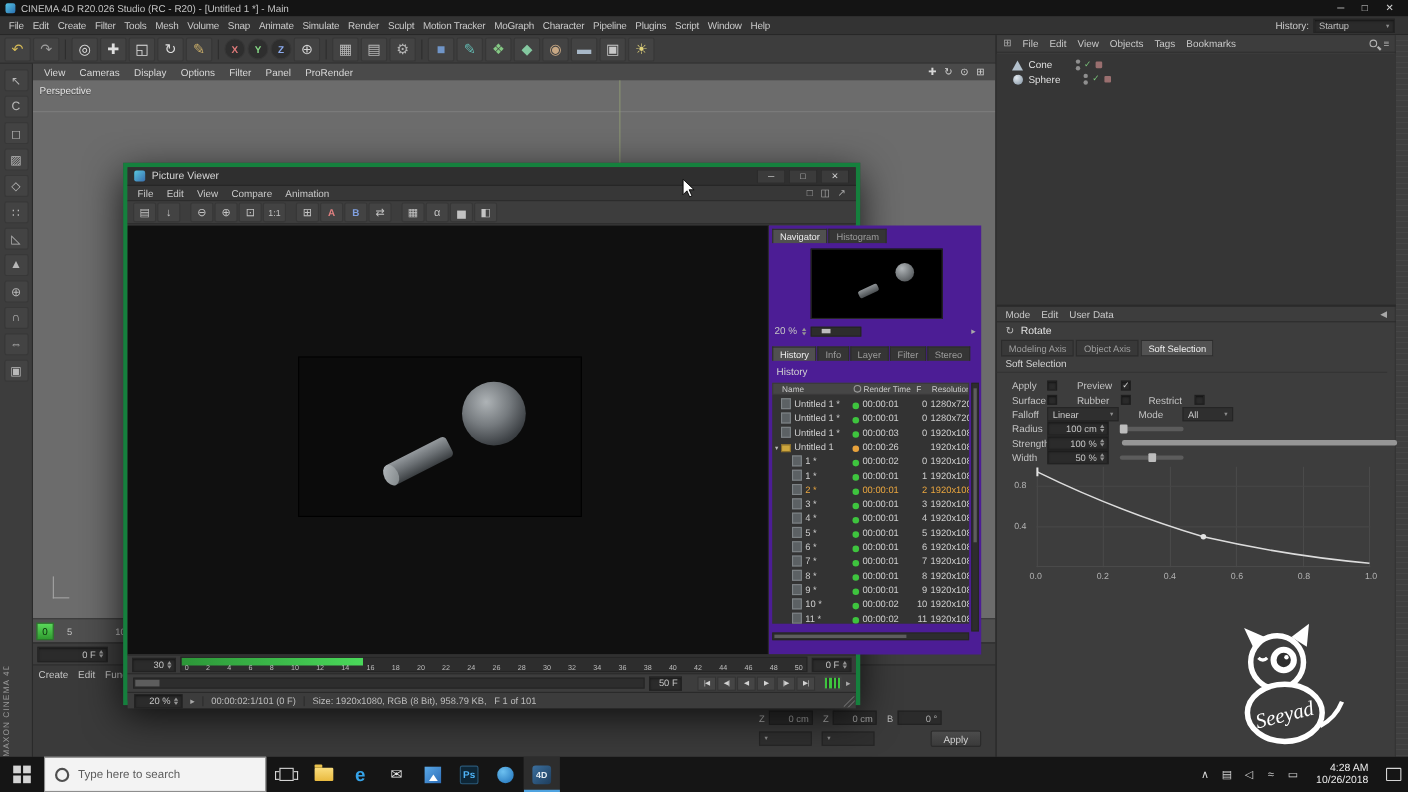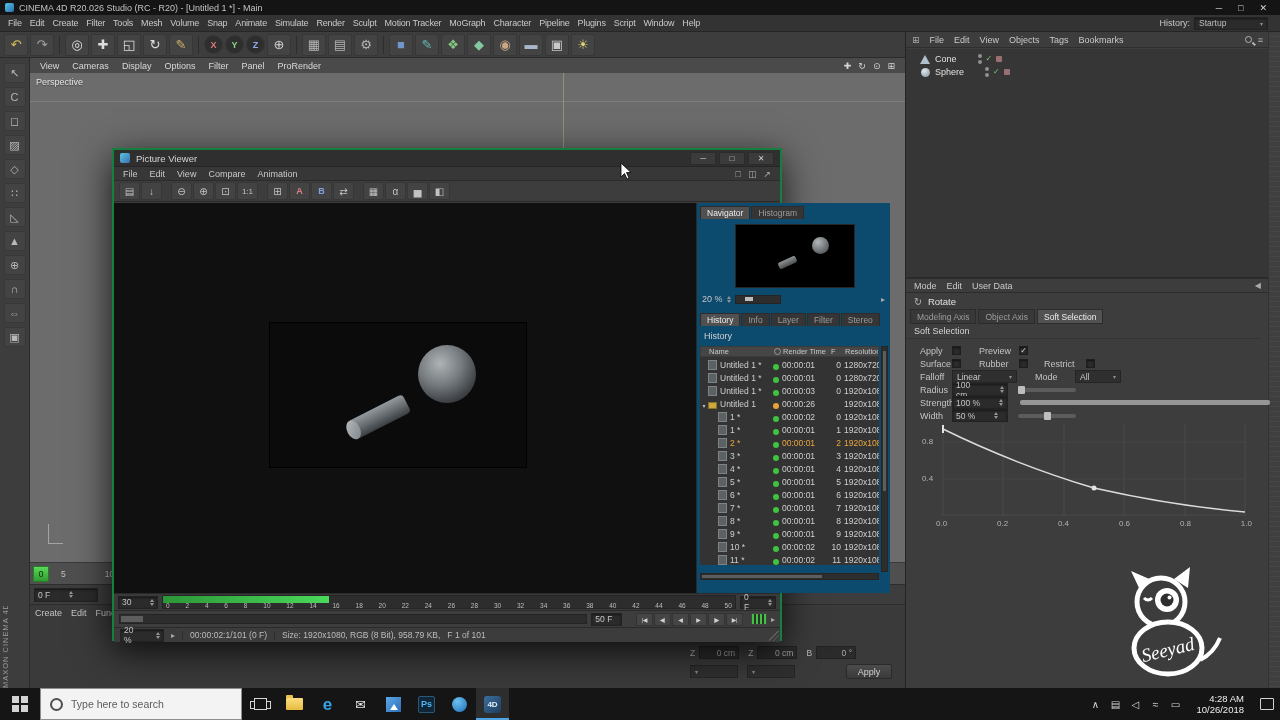--- a/index.html
+++ b/index.html
@@ -43,21 +43,21 @@
 
 
 .ruler-strip{position:absolute;left:30px;top:562px;width:875px;height:22px;background:#4f4f4f;border-top:1px solid #3a3a3a;display:flex;align-items:center;padding:0 3px;font-size:8.5px;color:#c2c2c2}
 .key0{width:16px;height:16px;flex:0 0 auto;background:linear-gradient(180deg,#5ad95a,#2f9b2f);border:1px solid #2a7a2a;color:#0b2b0b;display:flex;align-items:center;justify-content:center;font-size:9px}
 .rticks{flex:1;display:flex;justify-content:space-between;padding:0 12px;overflow:hidden}
 .anim-row{position:absolute;left:30px;top:584px;width:875px;height:20px;background:#3d3d3d;border-top:1px solid #2d2d2d;display:flex;align-items:center;padding:0 4px;font-size:9px;color:#bfbfbf}
 .bottom-panel{position:absolute;left:30px;top:604px;width:875px;height:84px;background:#3a3a3a;border-top:1px solid #2c2c2c}
 .mat-menu{height:16px;width:82px;display:flex;gap:9px;align-items:center;padding-left:5px;font-size:9px;color:#c5c5c5;overflow:hidden;white-space:nowrap}
 
 
-.ffield,.nf{height:13px;background:#2b2b2b;border:1px solid #222;box-shadow:inset 0 1px 2px #0007;display:flex;align-items:center;gap:19px;padding:0 3px;font-size:8.5px;color:#c5c5c5}
+.ffield,.nf{height:13px;background:#2b2b2b;border:1px solid #222;box-shadow:inset 0 1px 2px #0007;display:flex;align-items:center;justify-content:flex-end;gap:3px;padding:0 3px;font-size:8.5px;color:#c5c5c5}
 .ffield{width:64px;height:14px}
 .spn{display:flex;flex-direction:column;gap:1px}
 .spn::before,.spn::after{content:"";width:0;height:0;border-left:2.5px solid transparent;border-right:2.5px solid transparent}
 .spn::before{border-bottom:3px solid #959595}
 .spn::after{border-top:3px solid #959595}
 .combo{height:13px;background:#2f2f2f;border:1px solid #252525;display:flex;align-items:center;justify-content:space-between;gap:3px;padding:0 4px;font-size:8.5px;color:#c9c9c9}
 .combo::after{content:"▾";font-size:6px;color:#8d8d8d}
 .cb{width:9px;height:9px;background:#2b2b2b;border:1px solid #1e1e1e;box-shadow:inset 0 1px 2px #0009;display:flex;align-items:center;justify-content:center}
 .cb.on::after{content:"✓";font-size:8px;line-height:8px;color:#d8d8d8}
 
@@ -107,39 +107,39 @@
 .mini-track i{position:absolute;top:-2px;width:7px;height:8px;background:#bdbdbd;border-radius:1px}
 .k-left{left:0}.k-mid{left:26px}
 .long-track{flex:1;height:5px;background:#969696;border-radius:2px;margin:0 2px 0 8px}
 .am-graph{position:absolute;left:0;top:392px;width:363px;height:112px}
 .g-ylab{position:absolute;left:16px;font-size:8px;color:#b3b3b3}
 .y1{top:13px}.y2{top:50px}
 .g-svg{position:absolute;left:36px;top:0}
 .g-xlabs{position:absolute;left:30px;top:95px;width:316px;display:flex;justify-content:space-between;font-size:8px;color:#b3b3b3}
 
 
-.pv{position:absolute;left:112px;top:148px;width:670px;height:493px;background:#3c3c3c;border:2px solid #15803d;box-shadow:0 10px 34px #000c;z-index:10;font-size:9px}
+.pv{position:absolute;left:112px;top:148px;width:670px;height:493px;background:#3c3c3c;border:4px solid #15803d;box-shadow:0 10px 34px #000c;z-index:10;font-size:9px}
 .pv-titlebar{height:17px;background:#2f2f2f;border-bottom:1px solid #252525;display:flex;align-items:center;gap:6px;padding:0 6px;color:#d5d5d5;font-size:9.5px}
 .pv-ico{width:10px;height:10px;border-radius:2px;background:linear-gradient(135deg,#58c7e0,#3a6fae)}
 .pv-btns{margin-left:auto;display:flex;gap:3px}
 .pvb{width:26px;height:13px;display:flex;align-items:center;justify-content:center;background:#3b3b3b;border:1px solid #2b2b2b;color:#d0d0d0;font-size:8px}
 .pv-menubar{height:14px;background:#373737;border-bottom:1px solid #2b2b2b;display:flex;align-items:center;gap:12px;padding:0 9px;color:#c9c9c9}
 .pv-mright{margin-left:auto;display:flex;gap:7px;color:#aeaeae}
 .pv-toolbar{height:21px;background:#3d3d3d;border-bottom:1px solid #292929;display:flex;align-items:center;gap:1px;padding:0 5px}
 .pvt{min-width:21px;height:18px;display:flex;align-items:center;justify-content:center;color:#c3c3c3;font-size:10px;background:#434343;border:1px solid #373737;border-radius:2px}
 .pvt.wide{padding:0 3px;font-size:8px}
 .pvt.ab{font-weight:bold;font-size:9px}
 .pvt.pdiv{min-width:7px;background:none;border:none}
 .pv-body{position:absolute;left:0;top:53px;width:776px;height:390px;display:flex}
 .pv-canvas{width:583px;height:390px;background:#101010;border-right:1px solid #2a2a2a;position:relative}
 .render-img{position:absolute;left:156px;top:120px;width:256px;height:144px;background:#0b0b0b;box-shadow:0 0 0 1px #000}
 .r-sphere{position:absolute;left:148px;top:22px;width:58px;height:58px;border-radius:50%;background:radial-gradient(circle at 38% 32%,#aeb3b6,#767b7f 40%,#3f4347 72%,#1f2224 96%)}
 .r-cyl{position:absolute;left:78px;top:84px;width:62px;height:20px;transform:rotate(-27deg);background:linear-gradient(180deg,#94999d,#6b7074 48%,#3a3e41);border-radius:4px}
 .r-cap{position:absolute;left:-4px;top:0;width:13px;height:20px;border-radius:50%;background:linear-gradient(135deg,#b6bbbe,#7e8487)}
-.pv-side{flex:1;background:#0c4a6e;position:relative}
+.pv-side{flex:1;background:#4c1d95;position:relative}
 .ptab{padding:1px 6px;background:#353535;border:1px solid #2c2c2c;border-bottom:none;color:#9c9c9c;font-size:8.5px}
 .ptab.active{background:#505050;color:#ececec}
 .nav-tabs{position:absolute;left:3px;top:3px;display:flex;gap:1px}
 .nav-thumb{position:absolute;left:38px;top:21px;width:120px;height:64px;background:#000;border:1px solid #262626}
 .nt-s{position:absolute;left:76px;top:12px;width:17px;height:17px;border-radius:50%;background:radial-gradient(circle at 35% 30%,#b0b5b8,#3c4043)}
 .nt-c{position:absolute;left:42px;top:34px;width:19px;height:7px;transform:rotate(-25deg);background:linear-gradient(180deg,#8f9497,#4a4e51);border-radius:2px}
 .zoom-row{position:absolute;left:5px;top:91px;right:5px;display:flex;align-items:center;gap:4px;color:#c5c5c5}
 .z-slider{width:46px;height:9px;background:#2d2d2d;border:1px solid #242424;position:relative}
 .z-knob{position:absolute;left:9px;top:1.5px;width:8px;height:4px;background:#bdbdbd}
 .z-exp{margin-left:auto;color:#a9a9a9;font-size:8px}

